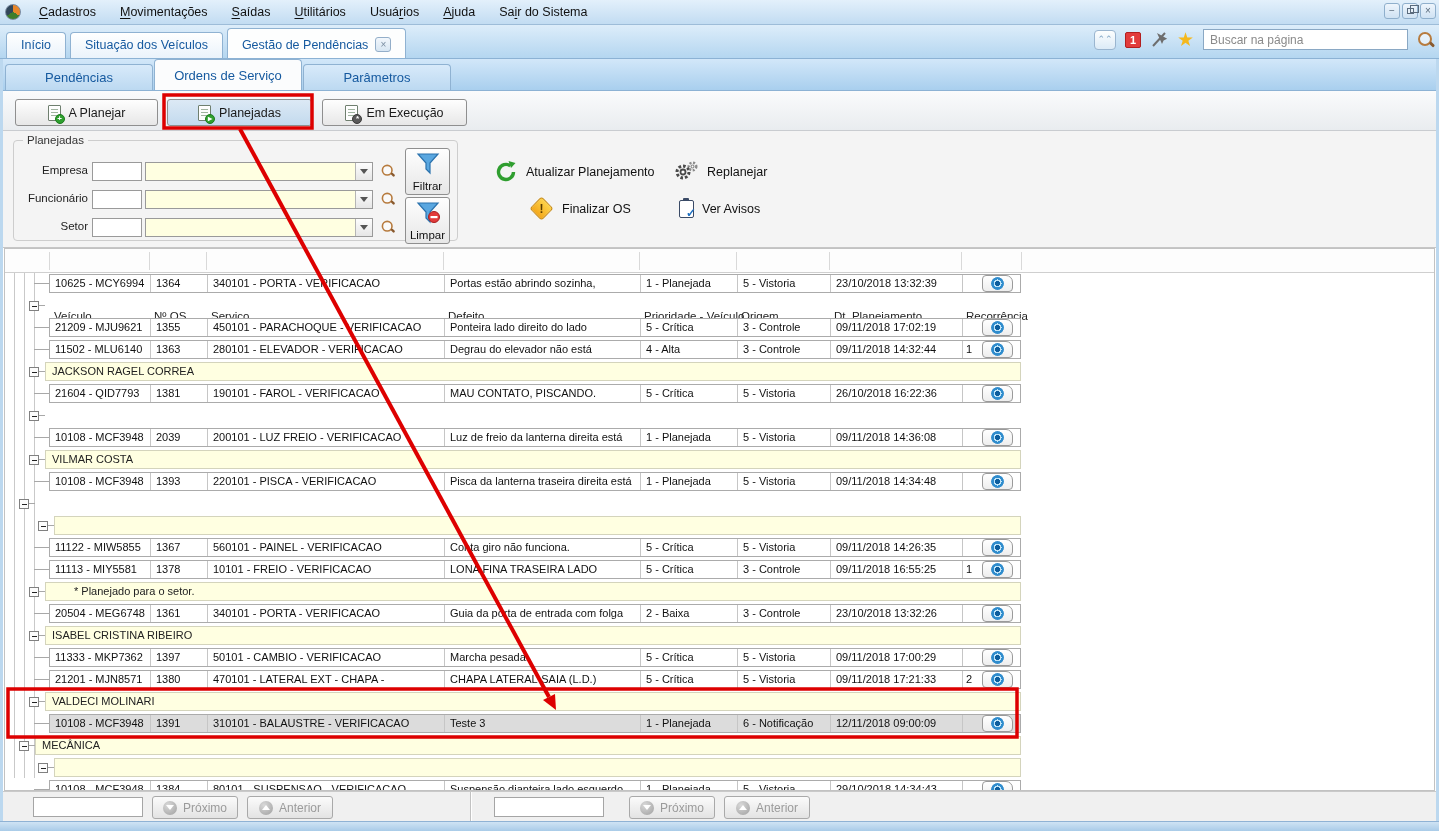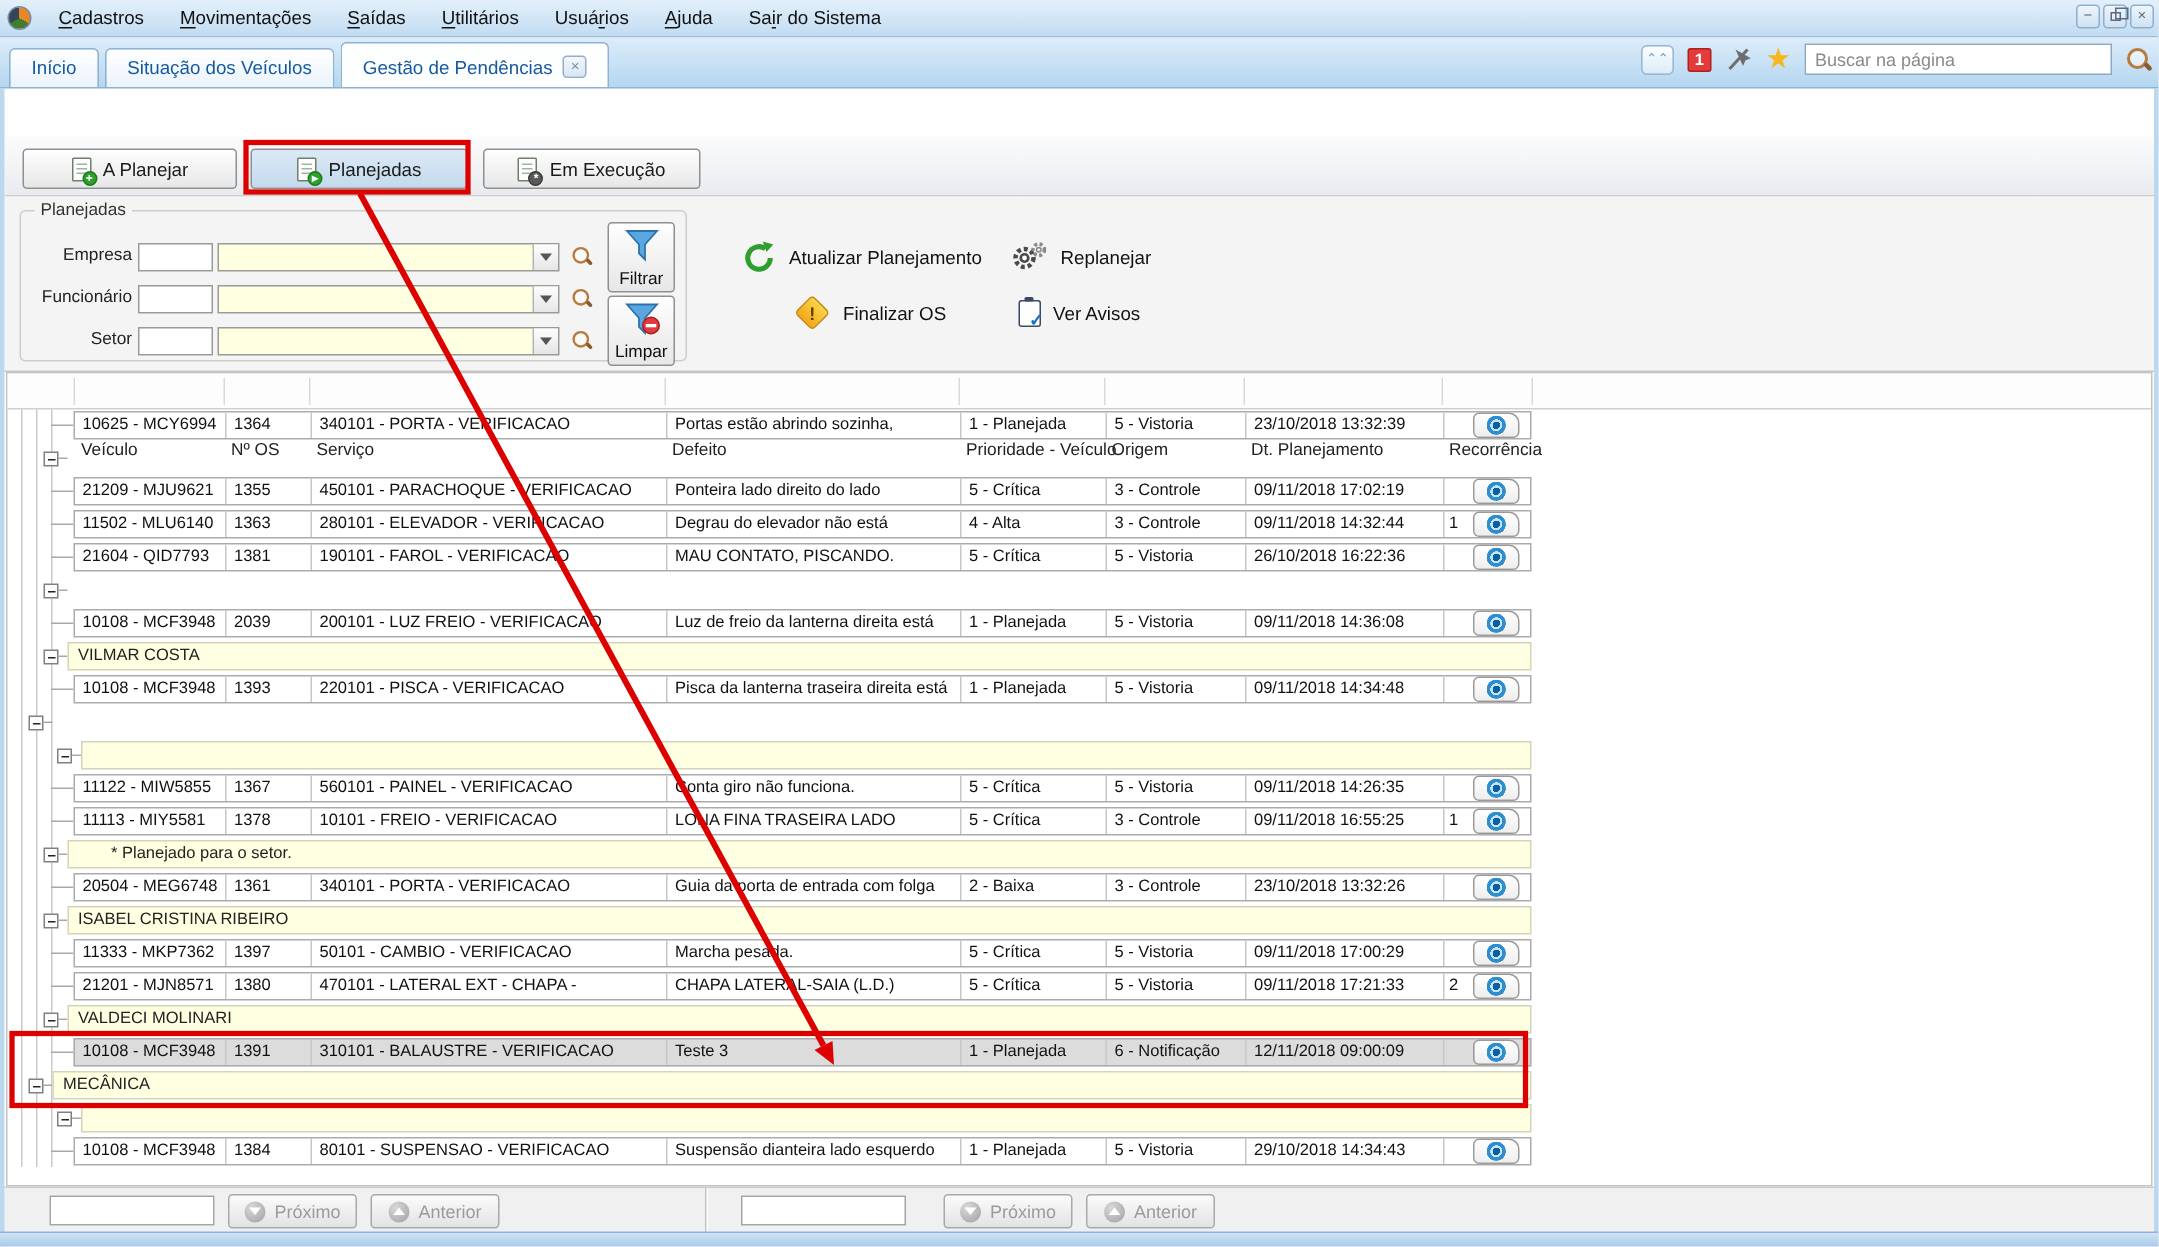--- a/index.html
+++ b/index.html
@@ -90,21 +90,21 @@
   .warn { width:17px; height:17px; background:linear-gradient(#fdd34a,#f3a71a); border:1px solid #c98a10;
           transform:rotate(45deg); border-radius:3px; display:flex; align-items:center; justify-content:center; }
   .warn b { transform:rotate(-45deg); color:#5a3e00; font-size:12px; }
   .clip { position:relative; width:15px; height:18px; border:1.5px solid #3a4a66; border-radius:2px; background:#fff; }
   .clip:before { content:""; position:absolute; left:3px; top:-3px; width:6px; height:3px; background:#3a4a66; border-radius:1px; }
   .clip b { position:absolute; right:-3px; bottom:-3px; color:#1d6fc0; font-size:12px; font-weight:bold; }
   
   .gridarea { position:absolute; left:4px; top:248px; width:1431px; height:543px; background:#fff;
               border:1px solid #c2c2c2; overflow:hidden; }
   .gridheader { position:absolute; left:0; top:0; width:100%; height:24px; background:#fdfdfd; border-bottom:1px solid #cfcfcf; }
-  .ghlabel { position:absolute; top:5px; font-size:11.5px; color:#222; white-space:nowrap;margin-top:40px; }
+  .ghlabel { position:absolute; top:21px; font-size:11.5px; color:#222; white-space:nowrap;margin-top:40px; }
   .ghsep { position:absolute; top:3px; height:18px; width:1px; background:#d9d9d9; }
   .gridrows { position:absolute; left:0; top:24px; width:100%; }
   .rail { position:absolute; width:1px; background:#c9c9c9; top:24px; }
   .grow { position:relative; height:22px; }
   .rowbox { position:absolute; left:44px; top:1px; width:972px; height:19px; background:#fff;
             border:1px solid #ababab; }
   .rowbox.sel { background:#dcdcdc; }
   .cell { position:absolute; top:0; height:17px; font-size:11px; line-height:17px; color:#111;
           padding:0 5px; white-space:nowrap; overflow:hidden; border-left:1px solid #c6c6c6; }
   .cell.first { border-left:none; }
@@ -183,20 +183,25 @@
       <svg class="bellslash" viewBox="0 0 18 18">
         <path d="M7 2 l5 11 1.6-3.6 3.6-1.6 z" fill="#6e6e6e"></path>
         <line x1="15" y1="2" x2="3" y2="15" stroke="#6e6e6e" stroke-width="2"></line>
       </svg>
       <span class="star">★</span>
       <input class="tsearch" placeholder="Buscar na página" style="">
       <span class="mag"></span>
     </div>
   </div>
 
+  <div class="subtabstrip">
+      <div class="stab" style="left: 2px; width: 148px;">Pendências</div>
+      <div class="stab active" style="left: 151px; width: 148px;">Ordens de Serviço</div>
+      <div class="stab" style="left: 300px; width: 148px;">Parâmetros</div>
+    </div>
 
   <div class="ostoolbar">
       <div class="osbtn" style="left: 12px; width: 143px;">
         <span class="doc">
           <i></i>
           <span class="dbadge b-plus">+</span>
         </span>
         <span>A Planejar</span>
       </div>
       <div class="osbtn active" style="left: 164px; width: 145px;">
@@ -357,20 +362,25 @@
             <span class="cell" style="left: 687px; width: 93px;">3 - Controle</span>
             <span class="cell" style="left: 780px; width: 132px;">09/11/2018 14:32:44</span>
             <span class="cell" style="left: 912px; width: 0px;"></span>
             <span class="recnum" style="left: 916px;">1</span>
             <span class="eyebtn" style="left: 932px;">
               <span class="eye"></span>
             </span>
           </div>
         </div>
         <div class="grow">
+          <span class="expander" style="left: 24px;"></span>
+          <span class="conn" style="left: 34px; width: 6px;"></span>
+          <div class="gbar" style="left: 40px; width: 976px;"><span>JACKSON RAGEL CORREA</span></div>
+        </div>
+        <div class="grow">
           <span class="conn" style="left: 29px; width: 15px;"></span>
           <div class="rowbox">
             <span class="cell first" style="left: 0px; width: 100px;">21604 - QID7793</span>
             <span class="cell" style="left: 100px; width: 57px;">1381</span>
             <span class="cell" style="left: 157px; width: 237px;">190101 - FAROL - VERIFICACAO</span>
             <span class="cell" style="left: 394px; width: 196px;">MAU CONTATO, PISCANDO.</span>
             <span class="cell" style="left: 590px; width: 97px;">5 - Crítica</span>
             <span class="cell" style="left: 687px; width: 93px;">5 - Vistoria</span>
             <span class="cell" style="left: 780px; width: 132px;">26/10/2018 16:22:36</span>
             <span class="cell" style="left: 912px; width: 0px;"></span>

